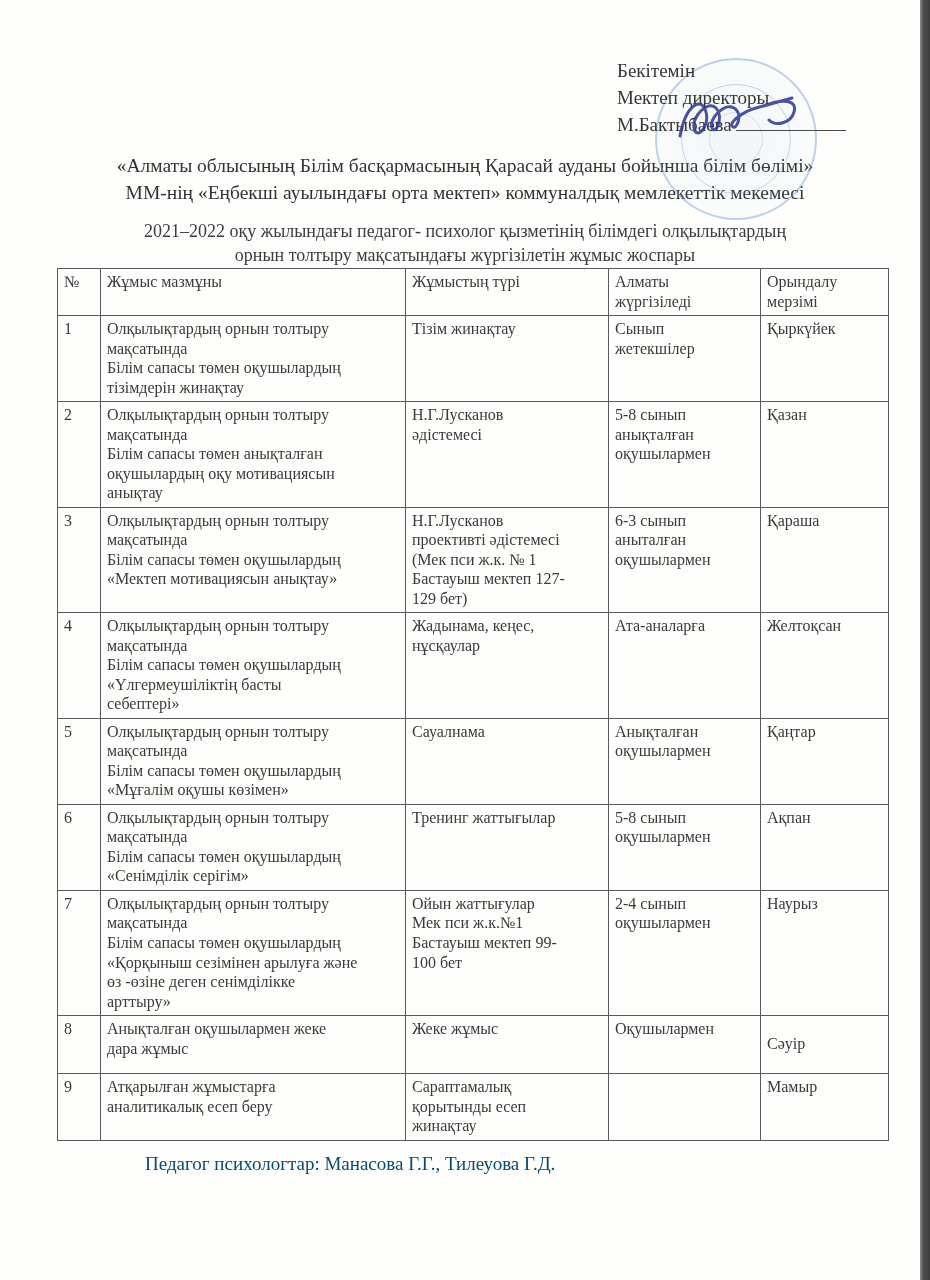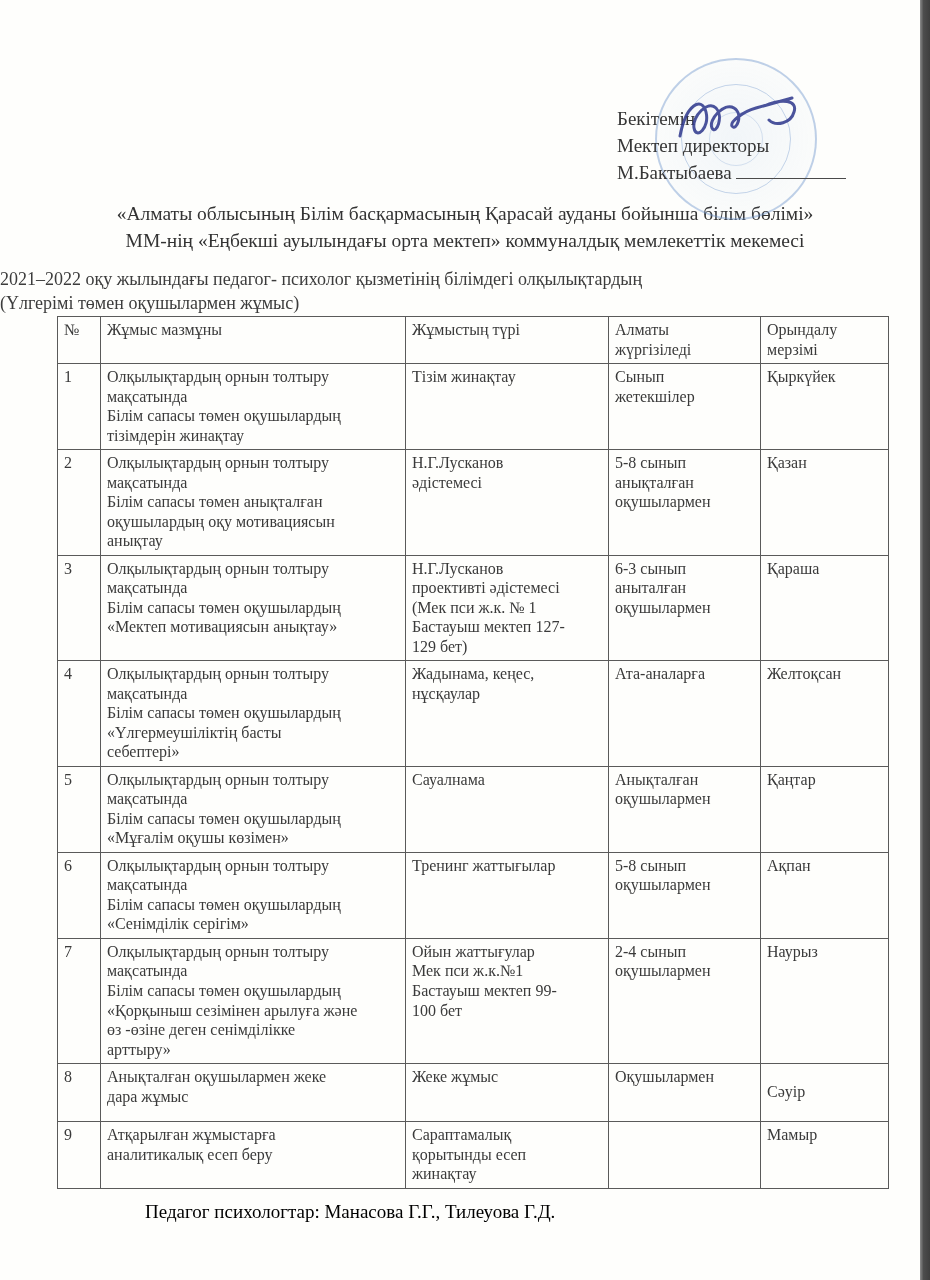--- a/index.html
+++ b/index.html
@@ -13,21 +13,21 @@
     width:930px;height:1280px;
     background:#fefefc;
     overflow:hidden;
     color:#3a3a3a;
   }
   
   .scan-edge{
     position:absolute;top:0;right:0;width:10px;height:1280px;
     background:linear-gradient(to right,#8c8c8c 0,#4d4d4d 35%,#3e3e3e 100%);
   }
-  .content{padding-top:57px;margin-top:48px;}
+  .content{padding-top:57px;}
 
   
   .approval{
     margin-left:617px;
     font-size:19px;line-height:27px;color:#363636;
     position:relative;z-index:2;
   }
   .sig-underline{
     display:inline-block;width:110px;
     border-bottom:1.5px solid #4a4a4a;
@@ -55,21 +55,21 @@
   }
 
   
   .org-title{
     margin-top:14px;text-align:center;
     font-size:19.5px;line-height:27px;color:#333;
   }
 
   
   .plan-title{
-    margin-top:13px;
+    margin-top:13px;text-align:center;
     font-size:18px;line-height:24px;color:#3c3c3c;
   }
 
   
   table.plan{
     margin-left:57px;margin-top:1px;
     width:831px;border-collapse:collapse;table-layout:fixed;
     background:transparent;
   }
   .plan th,.plan td{
@@ -81,21 +81,21 @@
     white-space:pre-line;
     overflow:hidden;
   }
   .plan tbody tr:nth-child(8){height:58px;}
   .plan tbody tr:nth-child(8) td:nth-child(5){padding-top:18px;}
   .plan tbody tr:nth-child(9){height:64px;}
 
   
   .footer{
     margin:12px 0 0 145px;
-    font-size:19px;color:#000000;
+    font-size:19px;color:#0c4a6e;
   }
 </style>
 </head>
 <body>
 
 <div class="page">
 
   <div class="scan-edge"></div>
 
   <div class="stamp"></div>
@@ -114,21 +114,21 @@
       </div>
     </div>
 
     <div class="org-title">
       <div>«Алматы облысының Білім басқармасының Қарасай ауданы бойынша білім бөлімі»</div>
       <div>ММ-нің  «Еңбекші ауылындағы орта мектеп» коммуналдық мемлекеттік мекемесі</div>
     </div>
 
     <div class="plan-title">
       <div>2021–2022 оқу жылындағы педагог- психолог  қызметінің білімдегі олқылықтардың</div>
-      <div>(Үлгерімі төмен оқушылармен жұмыс)</div>
+      <div>орнын толтыру мақсатындағы жүргізілетін жұмыс жоспары</div>
     </div>
 
     <table class="plan">
       <colgroup>
         <col style="width:43px">
         <col style="width:305px">
         <col style="width:203px">
         <col style="width:152px">
         <col style="width:128px">
       </colgroup>

